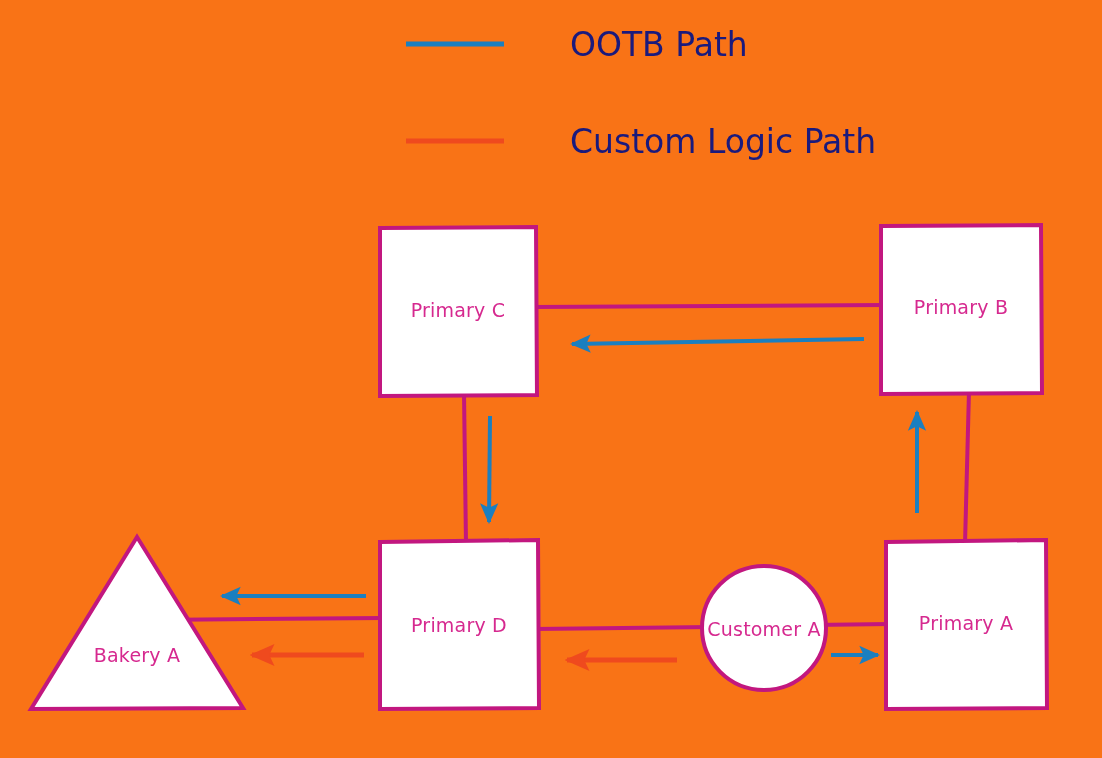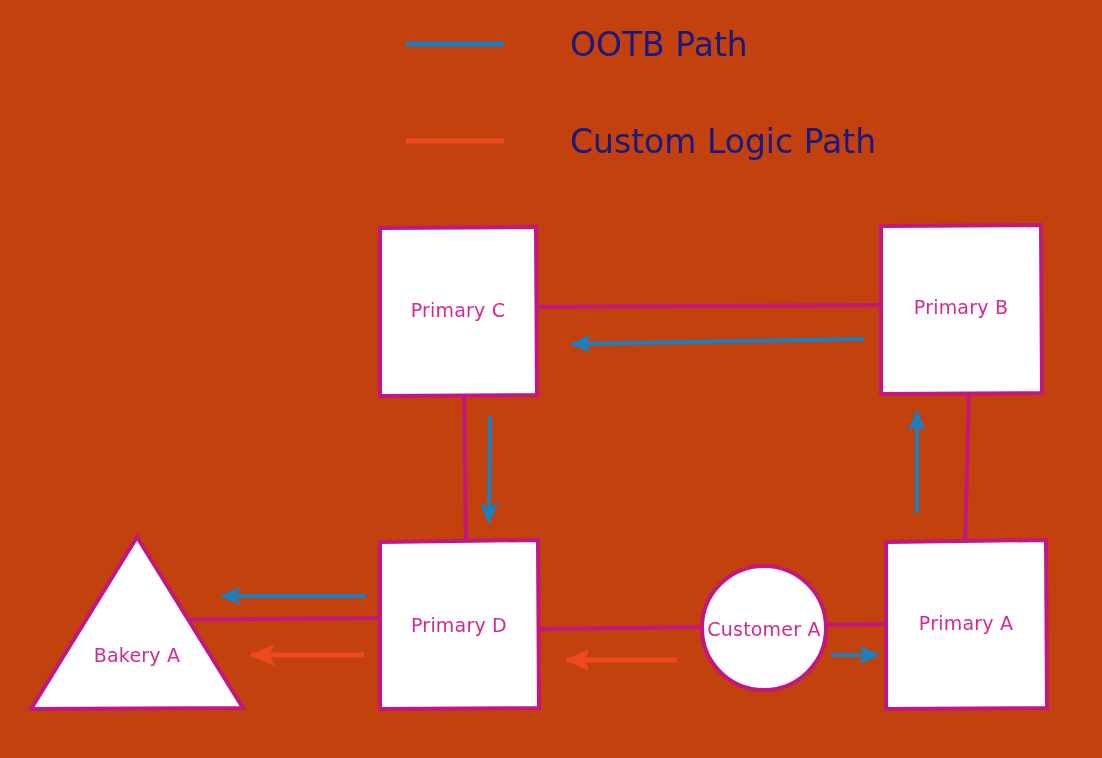--- a/index.html
+++ b/index.html
@@ -10,21 +10,21 @@
   body {
     width: 1102px;
     height: 758px;
     font-family: "DejaVu Sans", sans-serif;
     overflow: hidden;
   }
   #canvas-root {
     position: relative;
     width: 1102px;
     height: 758px;
-    background: #c2410c;
+    background: #f97316;
     text-align: center;
   }
   #diagram-svg {
     position: absolute;
     left: 0;
     top: 0;
     width: 1102px;
     height: 758px;
     display: block;
   }

